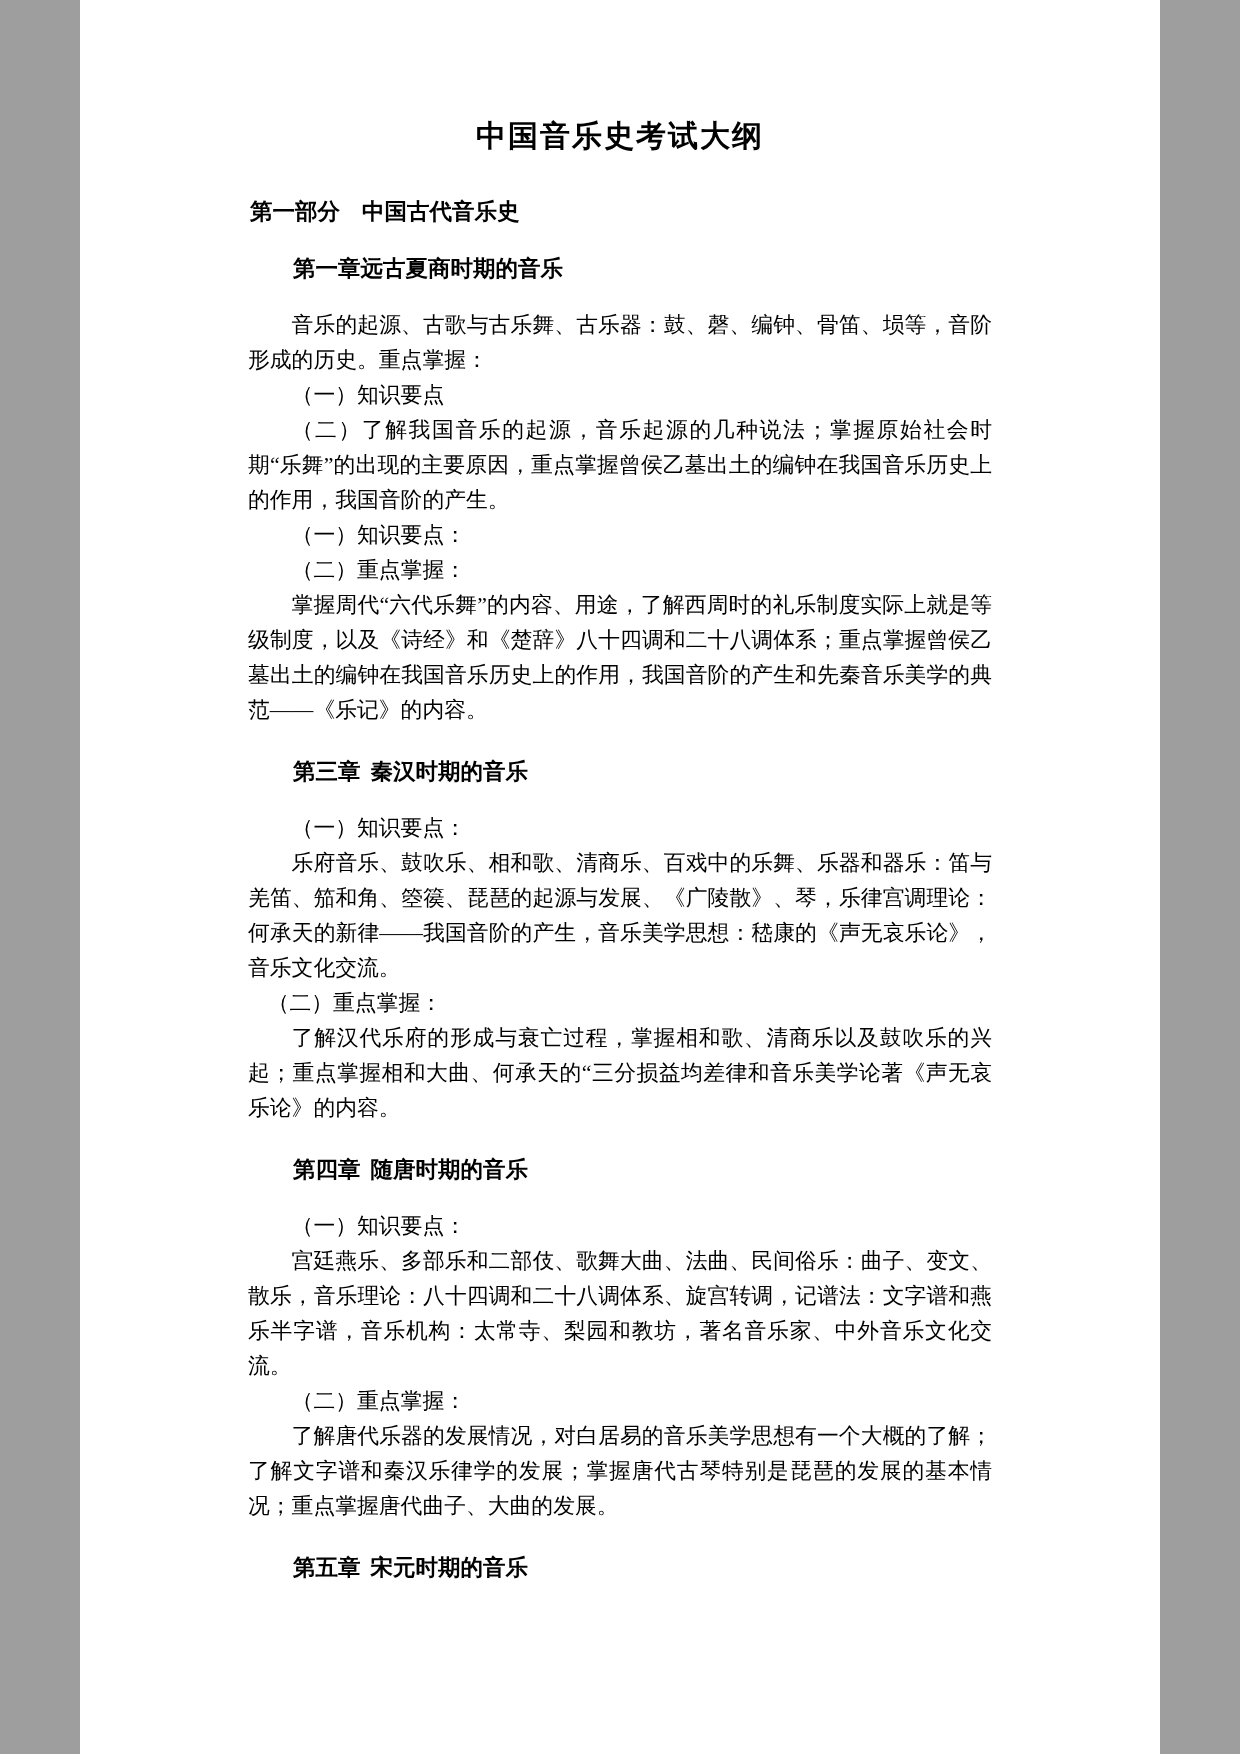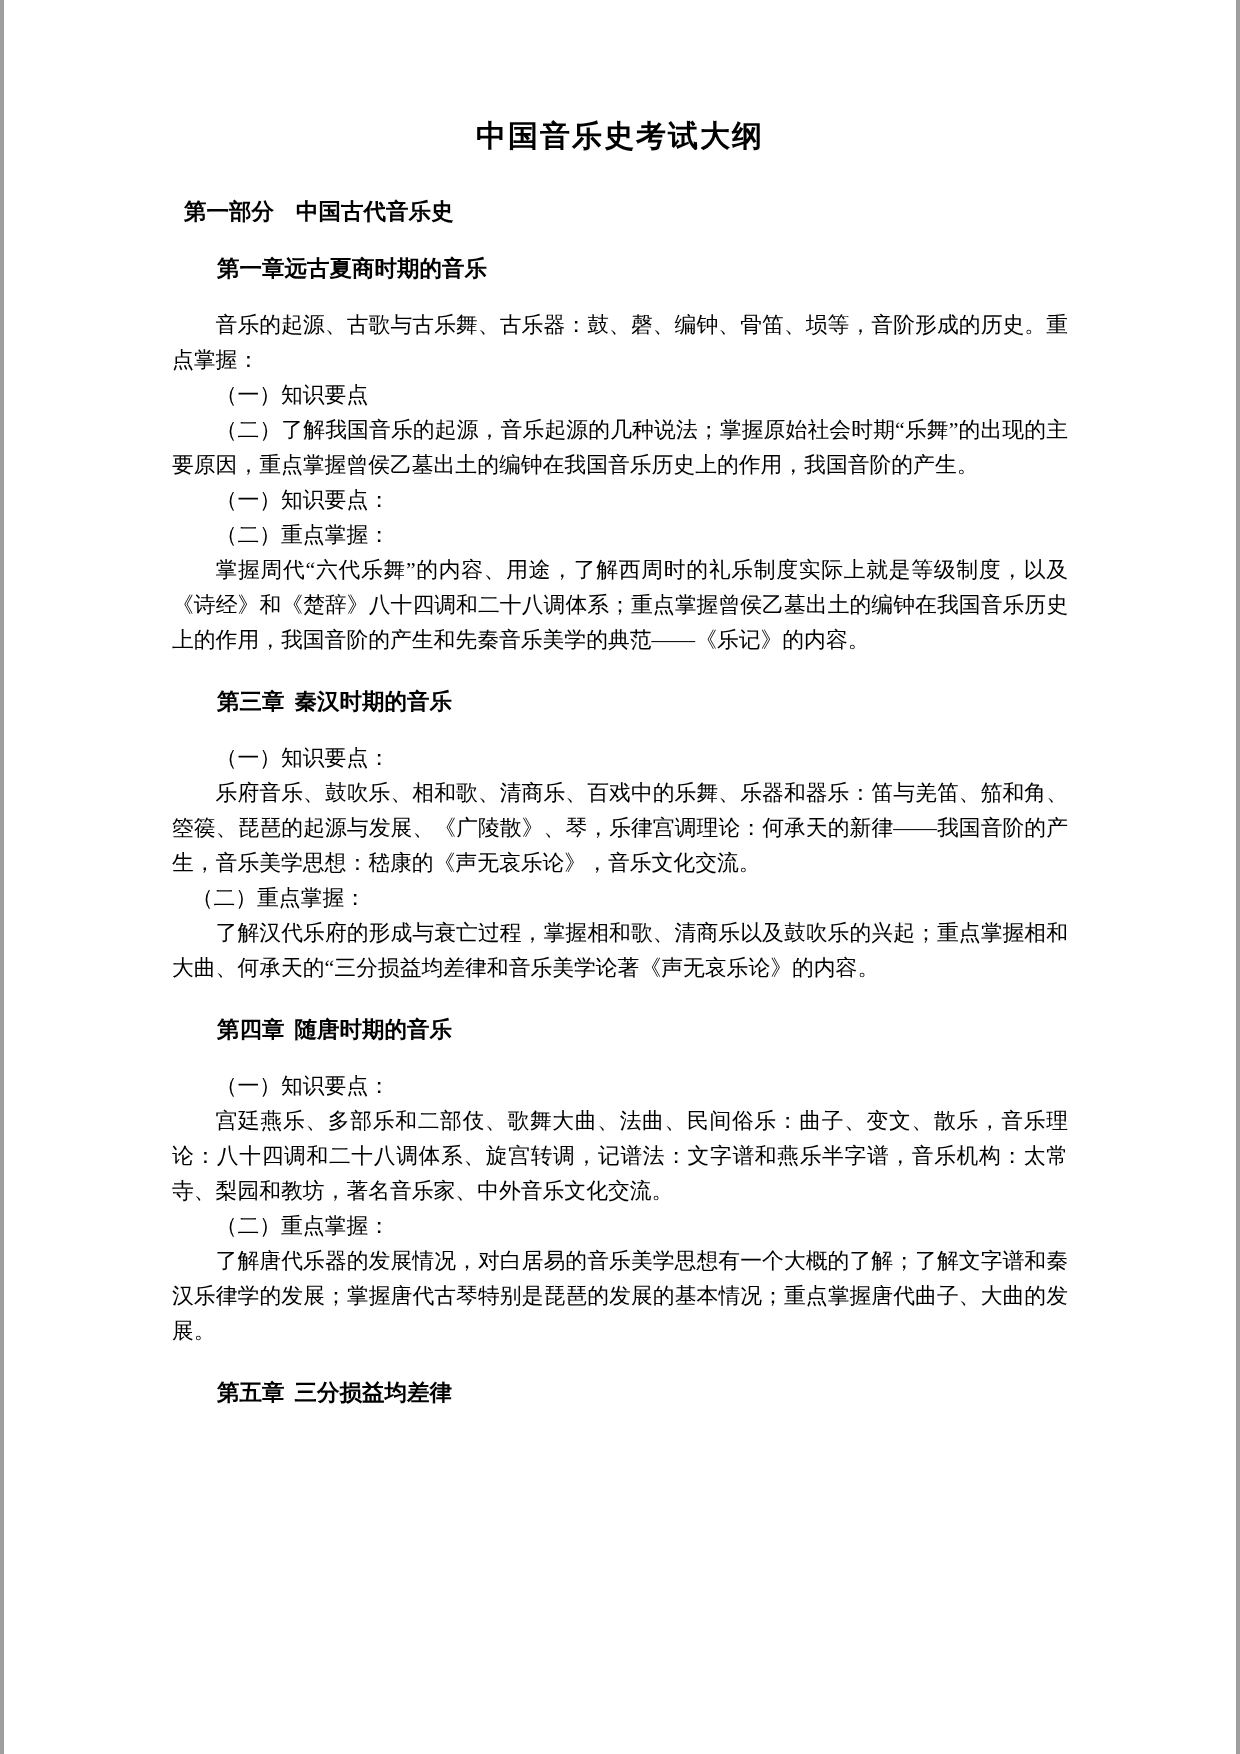--- a/index.html
+++ b/index.html
@@ -2,41 +2,41 @@
 <html><head>
 <meta charset="utf-8">
 <style>
   html, body {
     margin: 0;
     padding: 0;
     background: #9e9e9e;
   }
   .page {
     position: relative;
-    width: 1232px;
+    width: 1080px;
     height: 1754px;
     margin: 0 auto;
     background: #ffffff;
     box-sizing: border-box;
     padding: 118px 168px 0 168px;
     overflow: hidden;
     color: #000000;
     font-family: "Liberation Serif", "DejaVu Serif", serif;
   }
   .doc-title {
     margin: 0 0 44px 0;
     text-align: center;
     font-family: "Liberation Sans", "DejaVu Sans", sans-serif;
     font-weight: bold;
     font-size: 30px;
     line-height: 36px;
     letter-spacing: 2px;
   }
   .part-heading {
-    margin: 12px;
+    margin: 2px;
     font-family: "Liberation Sans", "DejaVu Sans", sans-serif;
     font-weight: bold;
     font-size: 22.5px;
     line-height: 27px;
   }
   .part-heading .part-title { margin-left: 22px; }
   .chapter-heading {
     margin: 30px 0 26px 0;
     padding-left: 2em;
     font-family: "Liberation Sans", "DejaVu Sans", sans-serif;
@@ -97,17 +97,17 @@
       <span>第四章</span><span class="gap-narrow">随唐时期的音乐</span>
     </div>
     <p class="para">（一）知识要点：</p>
     <p class="para">宫廷燕乐、多部乐和二部伎、歌舞大曲、法曲、民间俗乐：曲子、变文、散乐，音乐理论：八十四调和二十八调体系、旋宫转调，记谱法：文字谱和燕乐半字谱，音乐机构：太常寺、梨园和教坊，著名音乐家、中外音乐文化交流。</p>
     <p class="para">（二）重点掌握：</p>
     <p class="para">了解唐代乐器的发展情况，对白居易的音乐美学思想有一个大概的了解；了解文字谱和秦汉乐律学的发展；掌握唐代古琴特别是琵琶的发展的基本情况；重点掌握唐代曲子、大曲的发展。</p>
   </div>
 
   <div>
     <div class="chapter-heading">
-      <span>第五章</span><span class="gap-narrow">三分损益均差律</span>
+      <span>第五章</span><span class="gap-narrow">宋元时期的音乐</span>
     </div>
   </div>
 
 </div>
 
 </body></html>

